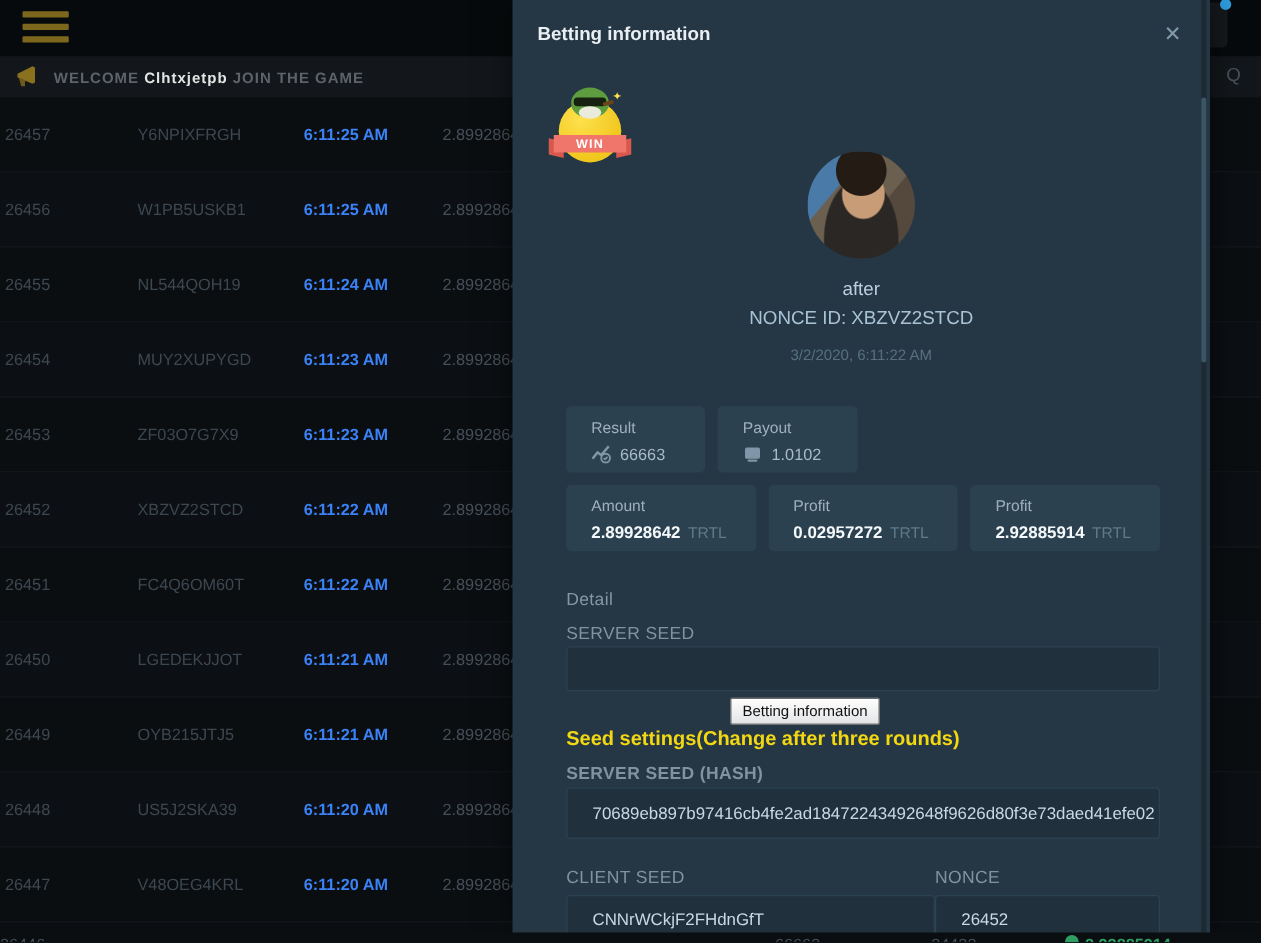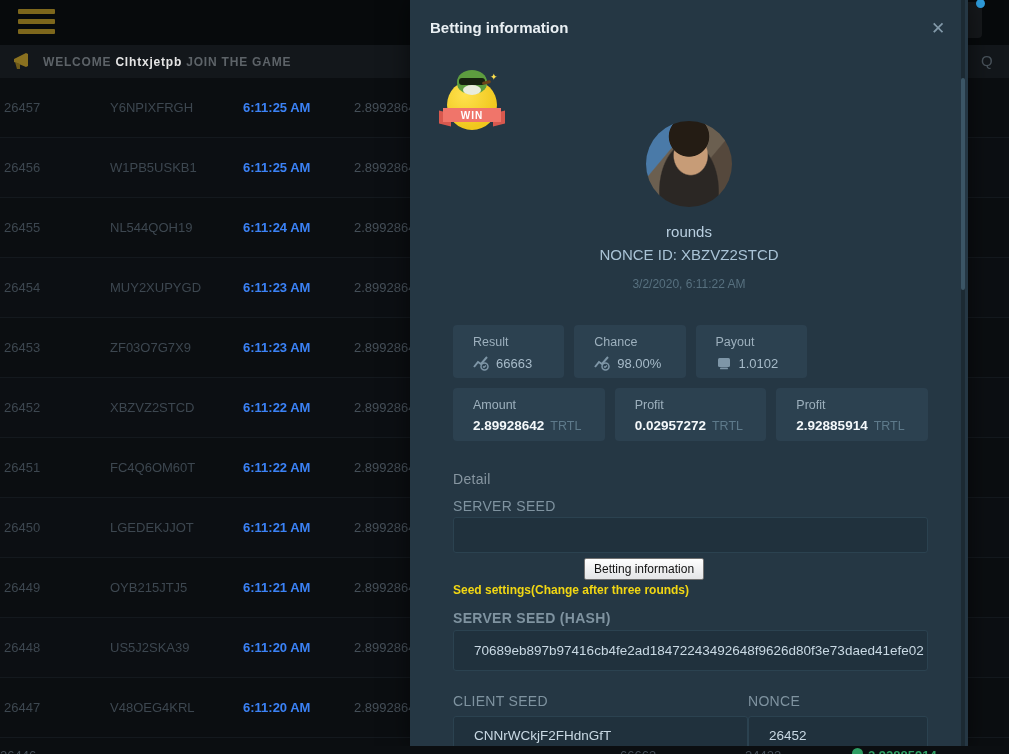--- a/index.html
+++ b/index.html
@@ -91,21 +91,21 @@
 
   .field{position:absolute;left:43px;width:475px;background:#20313d;border:1px solid #2b4250;border-radius:3px;
       color:#c9d9e4;font-size:13.5px;font-family:"Liberation Sans",sans-serif;padding:0 0 0 20px;box-sizing:border-box;outline:none;}
   .f-ss{top:517px;height:36px;}
   .f-hash{top:630px;height:41px;}
   .f-client{top:716px;height:38px;width:295px;}
   .f-nonce{top:716px;left:338px;height:38px;width:180px;}
 
   .tooltip{position:absolute;left:174px;top:558px;padding:3px 9px;font-size:12px;color:#111;
       background:linear-gradient(#fefefe,#e3e4e6);border:1px solid #717171;border-radius:2px;z-index:40;}
-  .seed-settings{position:absolute;left:43px;top:583px;font-size:12px;font-weight:bold;color:#f2d713;}
+  .seed-settings{position:absolute;left:43px;top:583px;font-size:16px;font-weight:bold;color:#f2d713;}
 </style>
 </head>
 <body>
 
 <div id="app">
 
   <div class="abs topbar">
     <div class="abs hamburger">
       <div></div>
         <div></div>
@@ -230,48 +230,37 @@
           <div class="belly"></div>
           <div class="cigar"></div>
       </div>
       <div class="sparkle">✦</div>
       <div class="ribbon">
         <b>WIN</b>
       </div>
     </div>
 
     <div class="avatar"></div>
-    <div class="center-text u-name">rounds</div>
+    <div class="center-text u-name">after</div>
     <div class="center-text u-betid">NONCE ID: XBZVZ2STCD</div>
     <div class="center-text u-date">3/2/2020, 6:11:22 AM</div>
 
     <div class="stats stats1">
       <div class="stat-box">
         <div class="stat-label">Result</div>
         <div class="stat-value">
           <svg width="16" height="16" viewBox="0 0 16 16">
             <path d="M1 12 L5 7 L8 9 L14 2" stroke="#7e96a7" stroke-width="2" fill="none"></path>
             <circle cx="11.5" cy="11.5" r="3.5" fill="#2c4150" stroke="#7e96a7" stroke-width="1.5"></circle>
             <path d="M10 11.5 l1 1 l2 -2" stroke="#7e96a7" stroke-width="1.2" fill="none"></path>
           </svg>
           <span>66663</span>
         </div>
       </div>
       <div class="stat-box">
-        <div class="stat-label">Chance</div>
-        <div class="stat-value">
-          <svg width="16" height="16" viewBox="0 0 16 16">
-            <path d="M1 12 L5 7 L8 9 L14 2" stroke="#7e96a7" stroke-width="2" fill="none"></path>
-            <circle cx="11.5" cy="11.5" r="3.5" fill="#2c4150" stroke="#7e96a7" stroke-width="1.5"></circle>
-            <path d="M10 11.5 l1 1 l2 -2" stroke="#7e96a7" stroke-width="1.2" fill="none"></path>
-          </svg>
-          <span>98.00%</span>
-        </div>
-      </div>
-      <div class="stat-box">
         <div class="stat-label">Payout</div>
         <div class="stat-value">
           <svg width="16" height="16" viewBox="0 0 16 16">
             <rect x="2" y="3" width="12" height="9" rx="1.5" fill="#7e96a7"></rect>
             <rect x="4" y="12.5" width="8" height="1.8" rx="0.9" fill="#7e96a7"></rect>
           </svg>
           <span>1.0102</span>
         </div>
       </div>
     </div>

